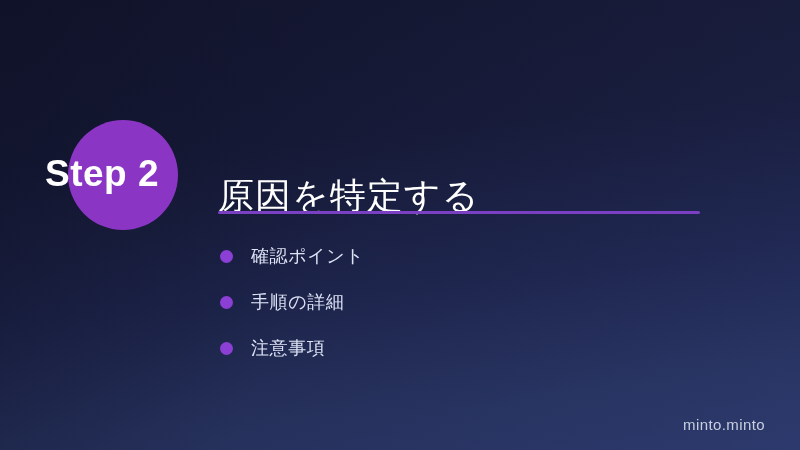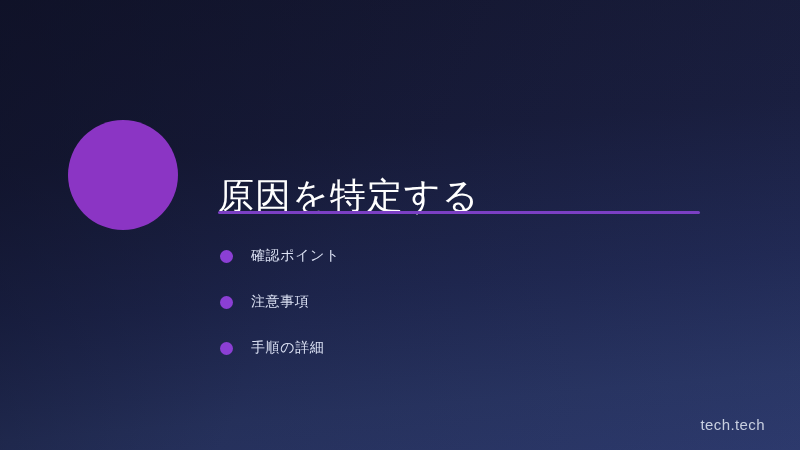--- a/index.html
+++ b/index.html
@@ -89,21 +89,21 @@
   }
   .bullet-dot {
     flex: 0 0 auto;
     width: 13px;
     height: 13px;
     border-radius: 50%;
     background: #8b3fd4;
   }
   .bullet-text {
     margin-left: 18px;
-    font-size: 14px;
+    font-size: 18px;
     font-weight: 400;
     color: #dde3f5;
     letter-spacing: 0.6px;
     white-space: nowrap;
   }
 
   
   .footer-brand {
     position: absolute;
     right: 35px;
@@ -115,35 +115,36 @@
   }
 </style>
 </head>
 <body>
 
 <div id="slide">
 
   <div class="sheen"></div>
 
   <div class="step-badge-circle"></div>
+  <div class="step-badge-label">Step 2</div>
 
   <h1 class="title">原因を特定する</h1>
 
   <div class="divider"></div>
 
   <ul class="bullet-list">
     <li class="bullet-item">
       <span class="bullet-dot"></span>
       <span class="bullet-text">確認ポイント</span>
     </li>
     <li class="bullet-item">
       <span class="bullet-dot"></span>
-      <span class="bullet-text">注意事項</span>
+      <span class="bullet-text">手順の詳細</span>
     </li>
     <li class="bullet-item">
       <span class="bullet-dot"></span>
-      <span class="bullet-text">手順の詳細</span>
+      <span class="bullet-text">注意事項</span>
     </li>
   </ul>
 
-  <div class="footer-brand">tech.tech</div>
+  <div class="footer-brand">minto.minto</div>
 
 </div>
 
 </body></html>

